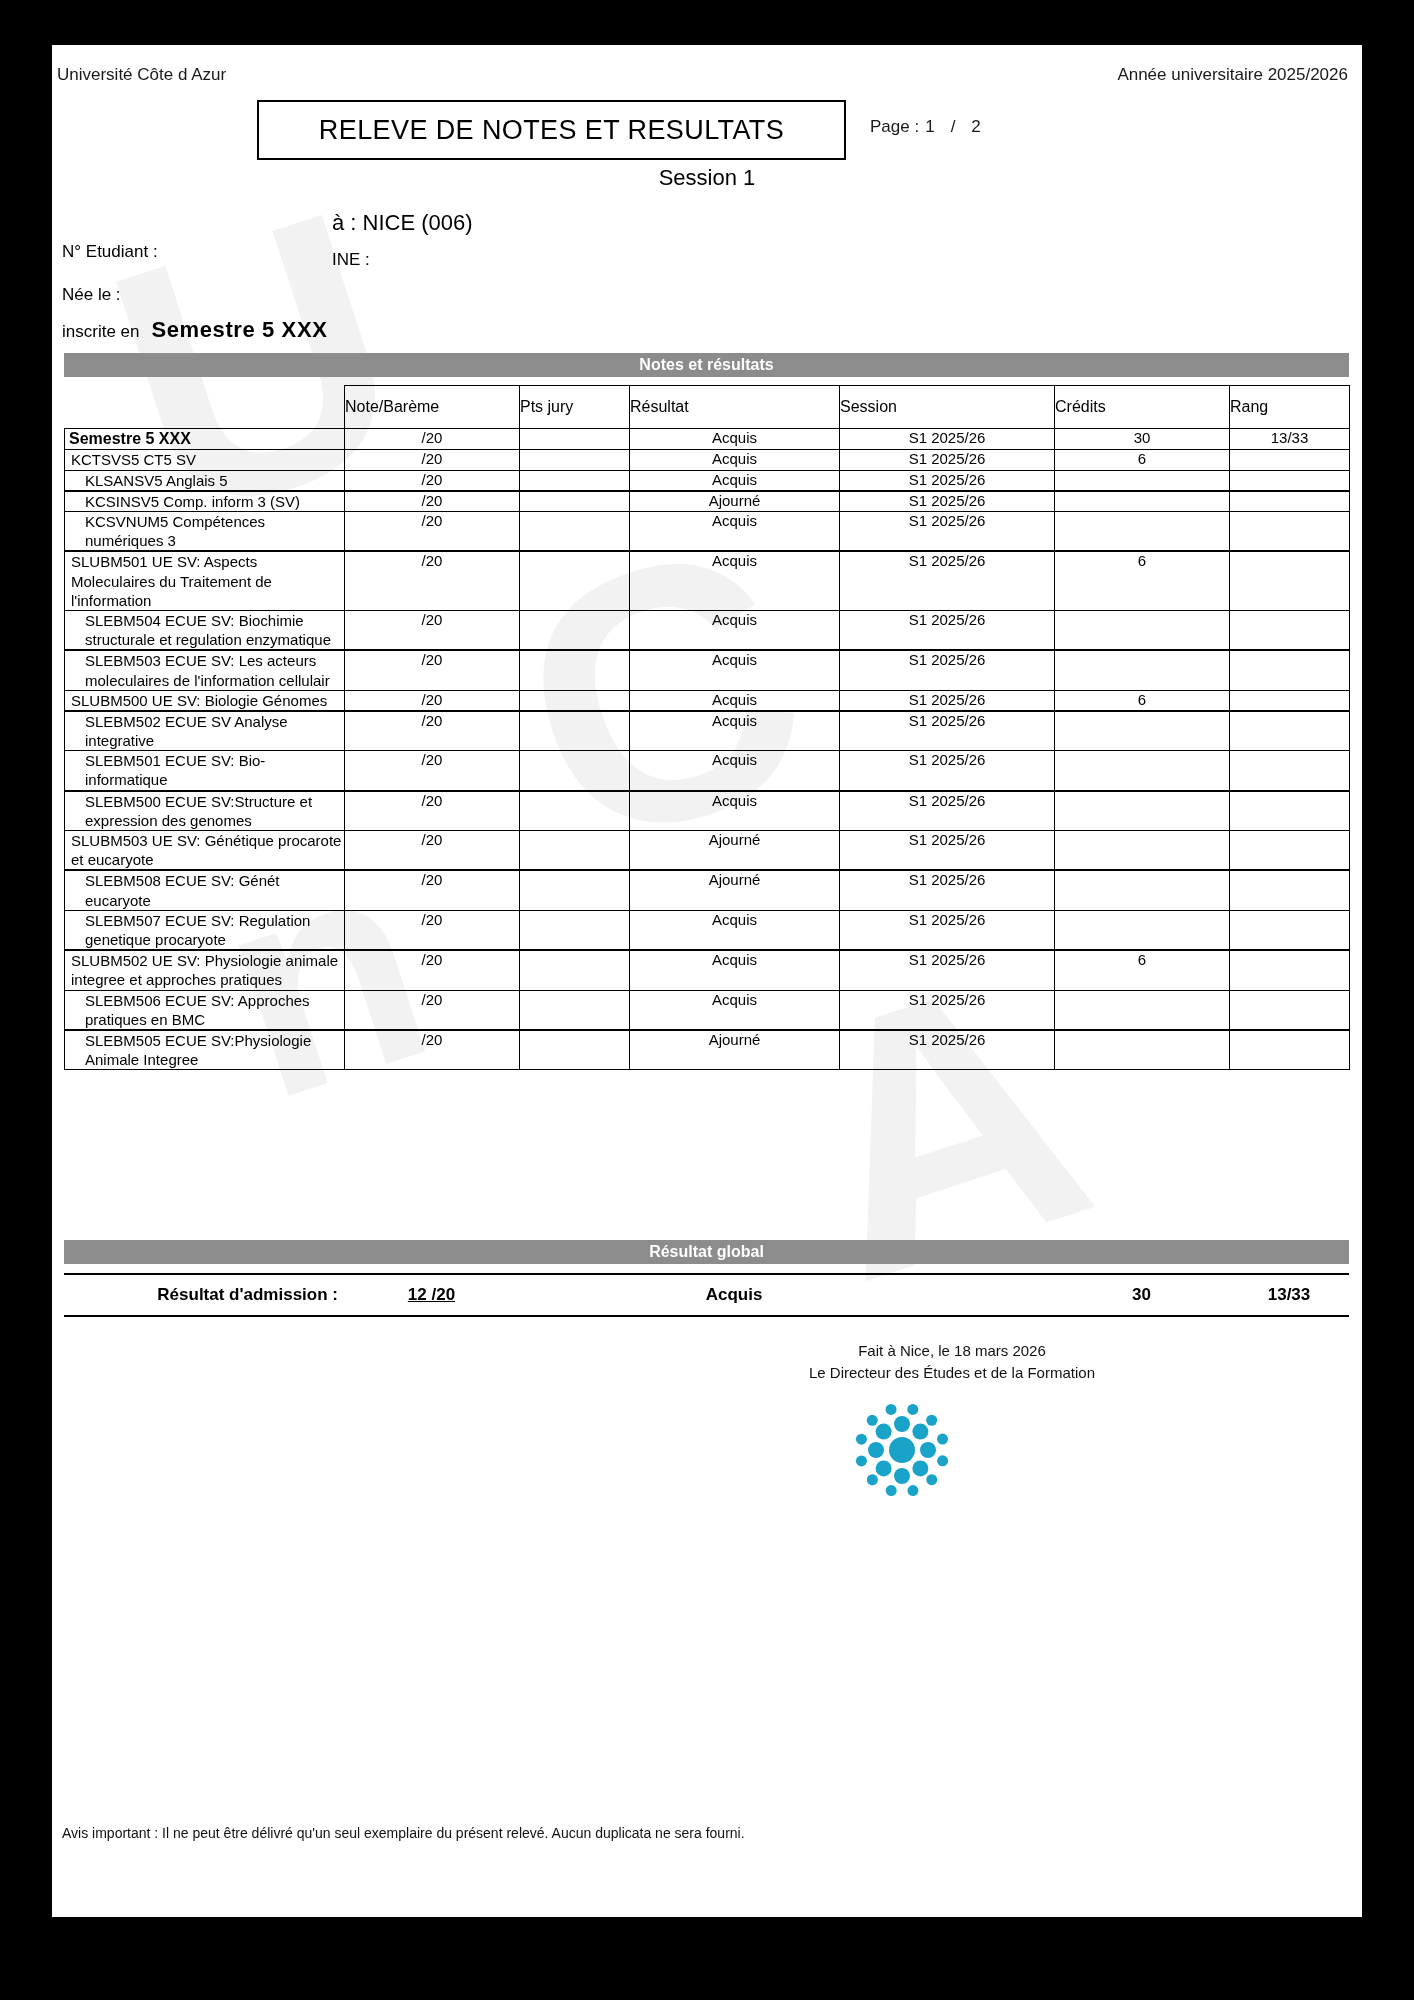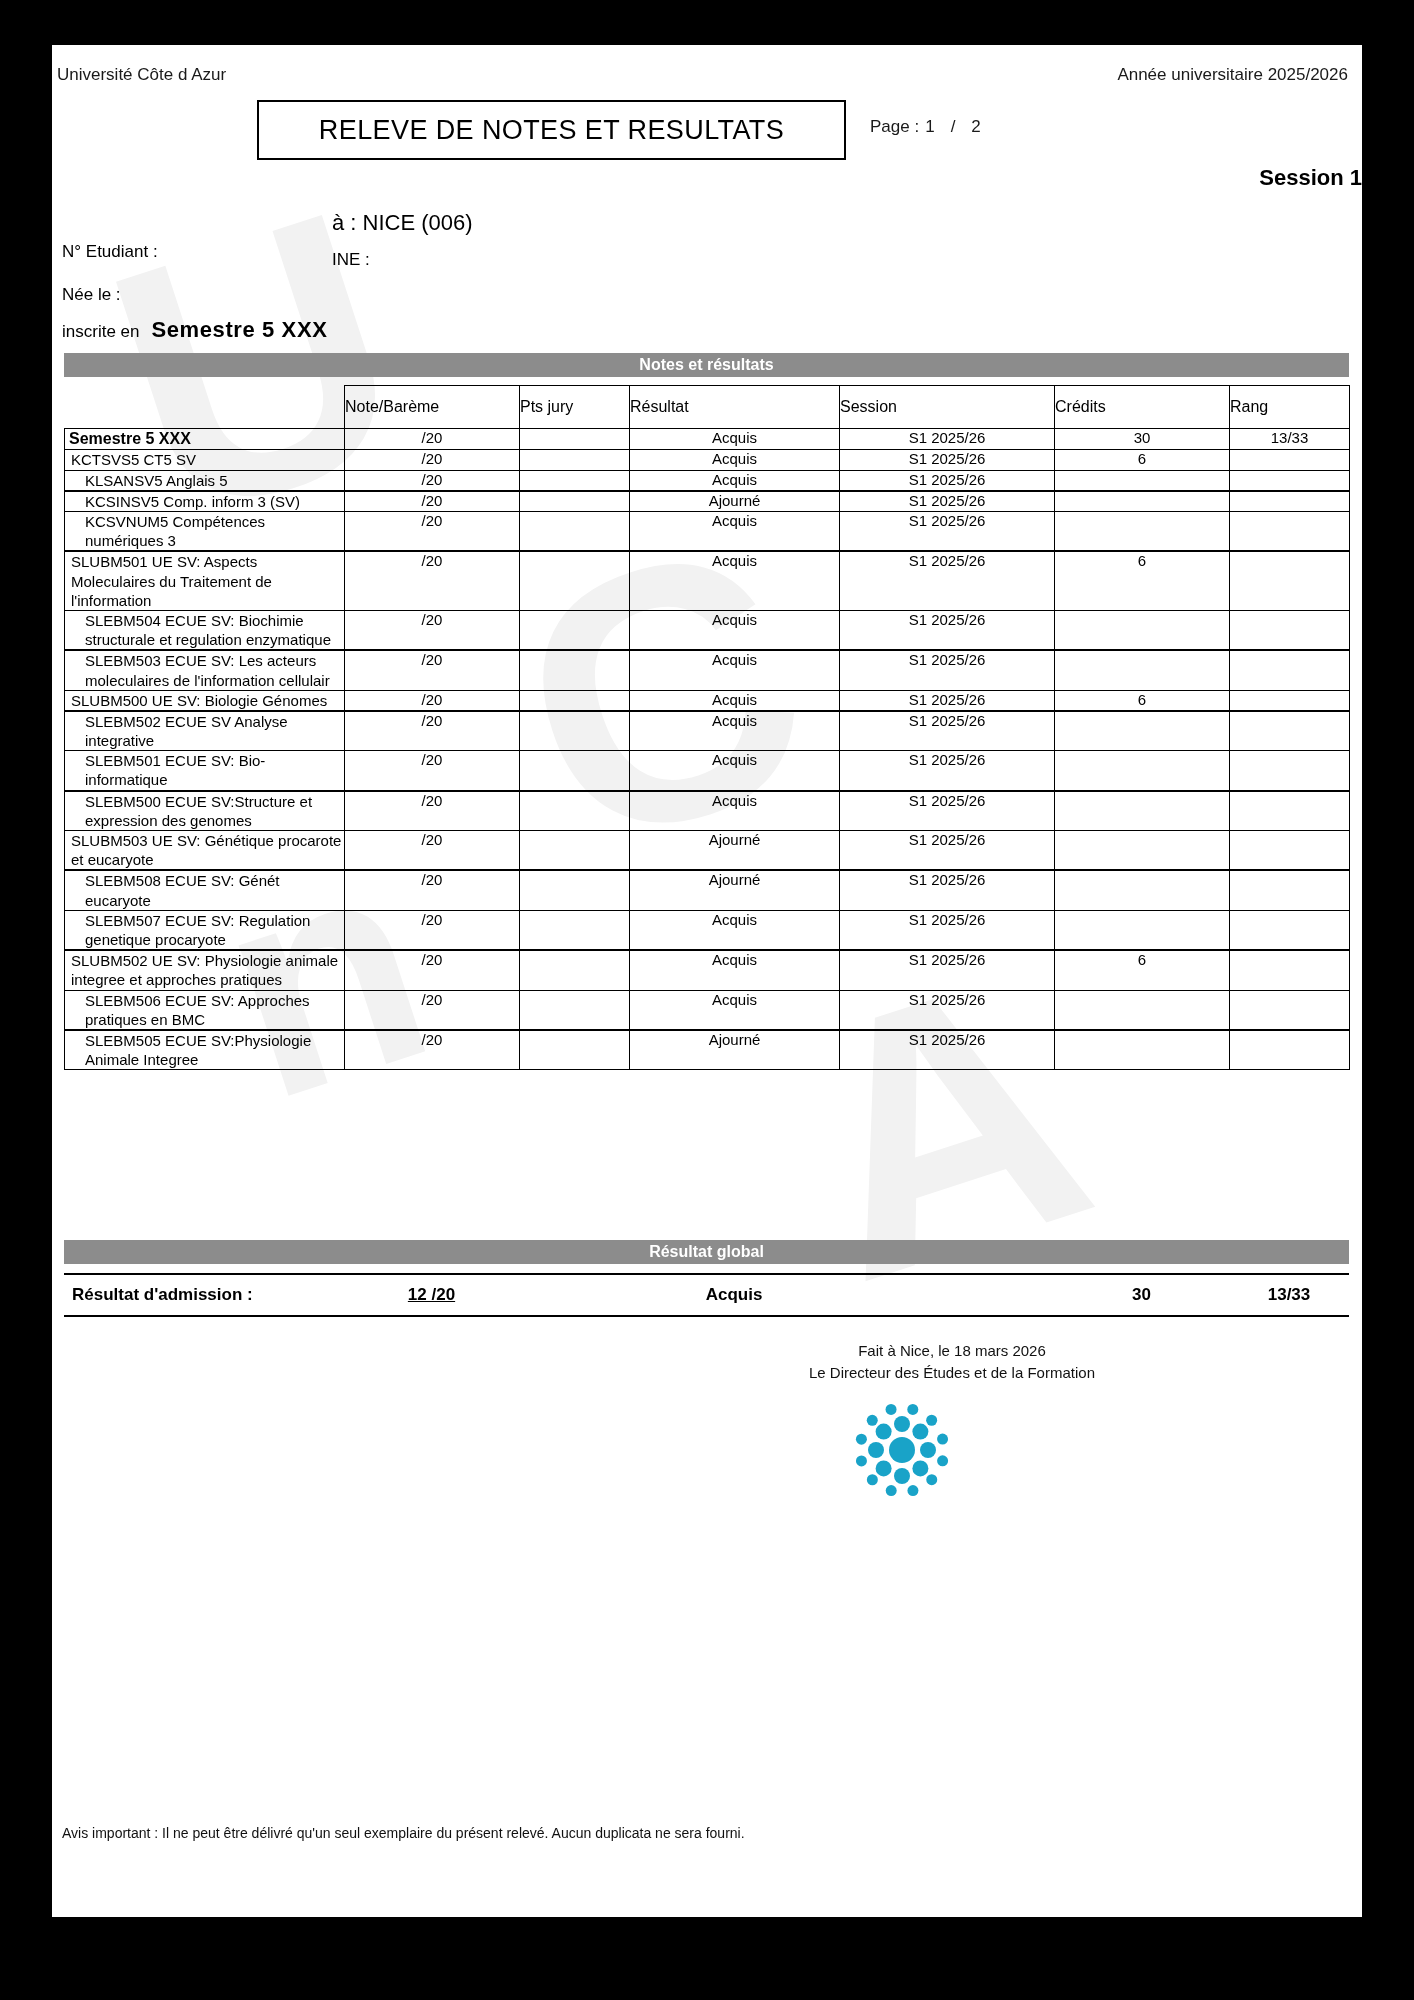--- a/index.html
+++ b/index.html
@@ -90,23 +90,23 @@
   }
   .page-num .pn-label { margin-right: 6px; }
   .page-num .pn-cur   { margin-right: 16px; }
   .page-num .pn-sep   { margin-right: 16px; }
 
   .session-title {
     position: absolute;
     left: 0;
     top: 120px;
     width: 100%;
-    text-align: right;
+    text-align: center;
     font-size: 22px;
-    font-weight: bold;
+    font-weight: normal;
     color: #000;
   }
 
   
   .info-a-nice { position: absolute; left: 280px; top: 165px; font-size: 22px; text-align: right; }
   .info-netud  { position: absolute; left: 10px;  top: 197px; font-size: 17px; }
   .info-ine    { position: absolute; left: 280px; top: 205px; font-size: 17px; }
   .info-nee    { position: absolute; left: 10px;  top: 240px; font-size: 17px; }
   .info-insc   { position: absolute; left: 10px;  top: 272px; font-size: 17px; }
   .info-insc .sem {
@@ -195,21 +195,21 @@
     border-collapse: collapse;
     table-layout: fixed;
     font-size: 17px;
     font-weight: bold;
   }
   table.global td {
     border: 2px solid #000;
     height: 40px;
     padding: 0 6px;
   }
-  table.global td.g-lab  { text-align: left; padding-left: 8px; }
+  table.global td.g-lab  { text-align: right; padding-left: 8px; }
   table.global td.g-note { text-align: center; text-decoration: underline; }
   table.global td.g-res  { text-align: center; }
   table.global td.g-cred { text-align: center; }
   table.global td.g-rang { text-align: center; }
   table.global td.nb { border-left: none; border-right: none; }
 
   
   .sig {
     position: absolute;
     left: 640px;

